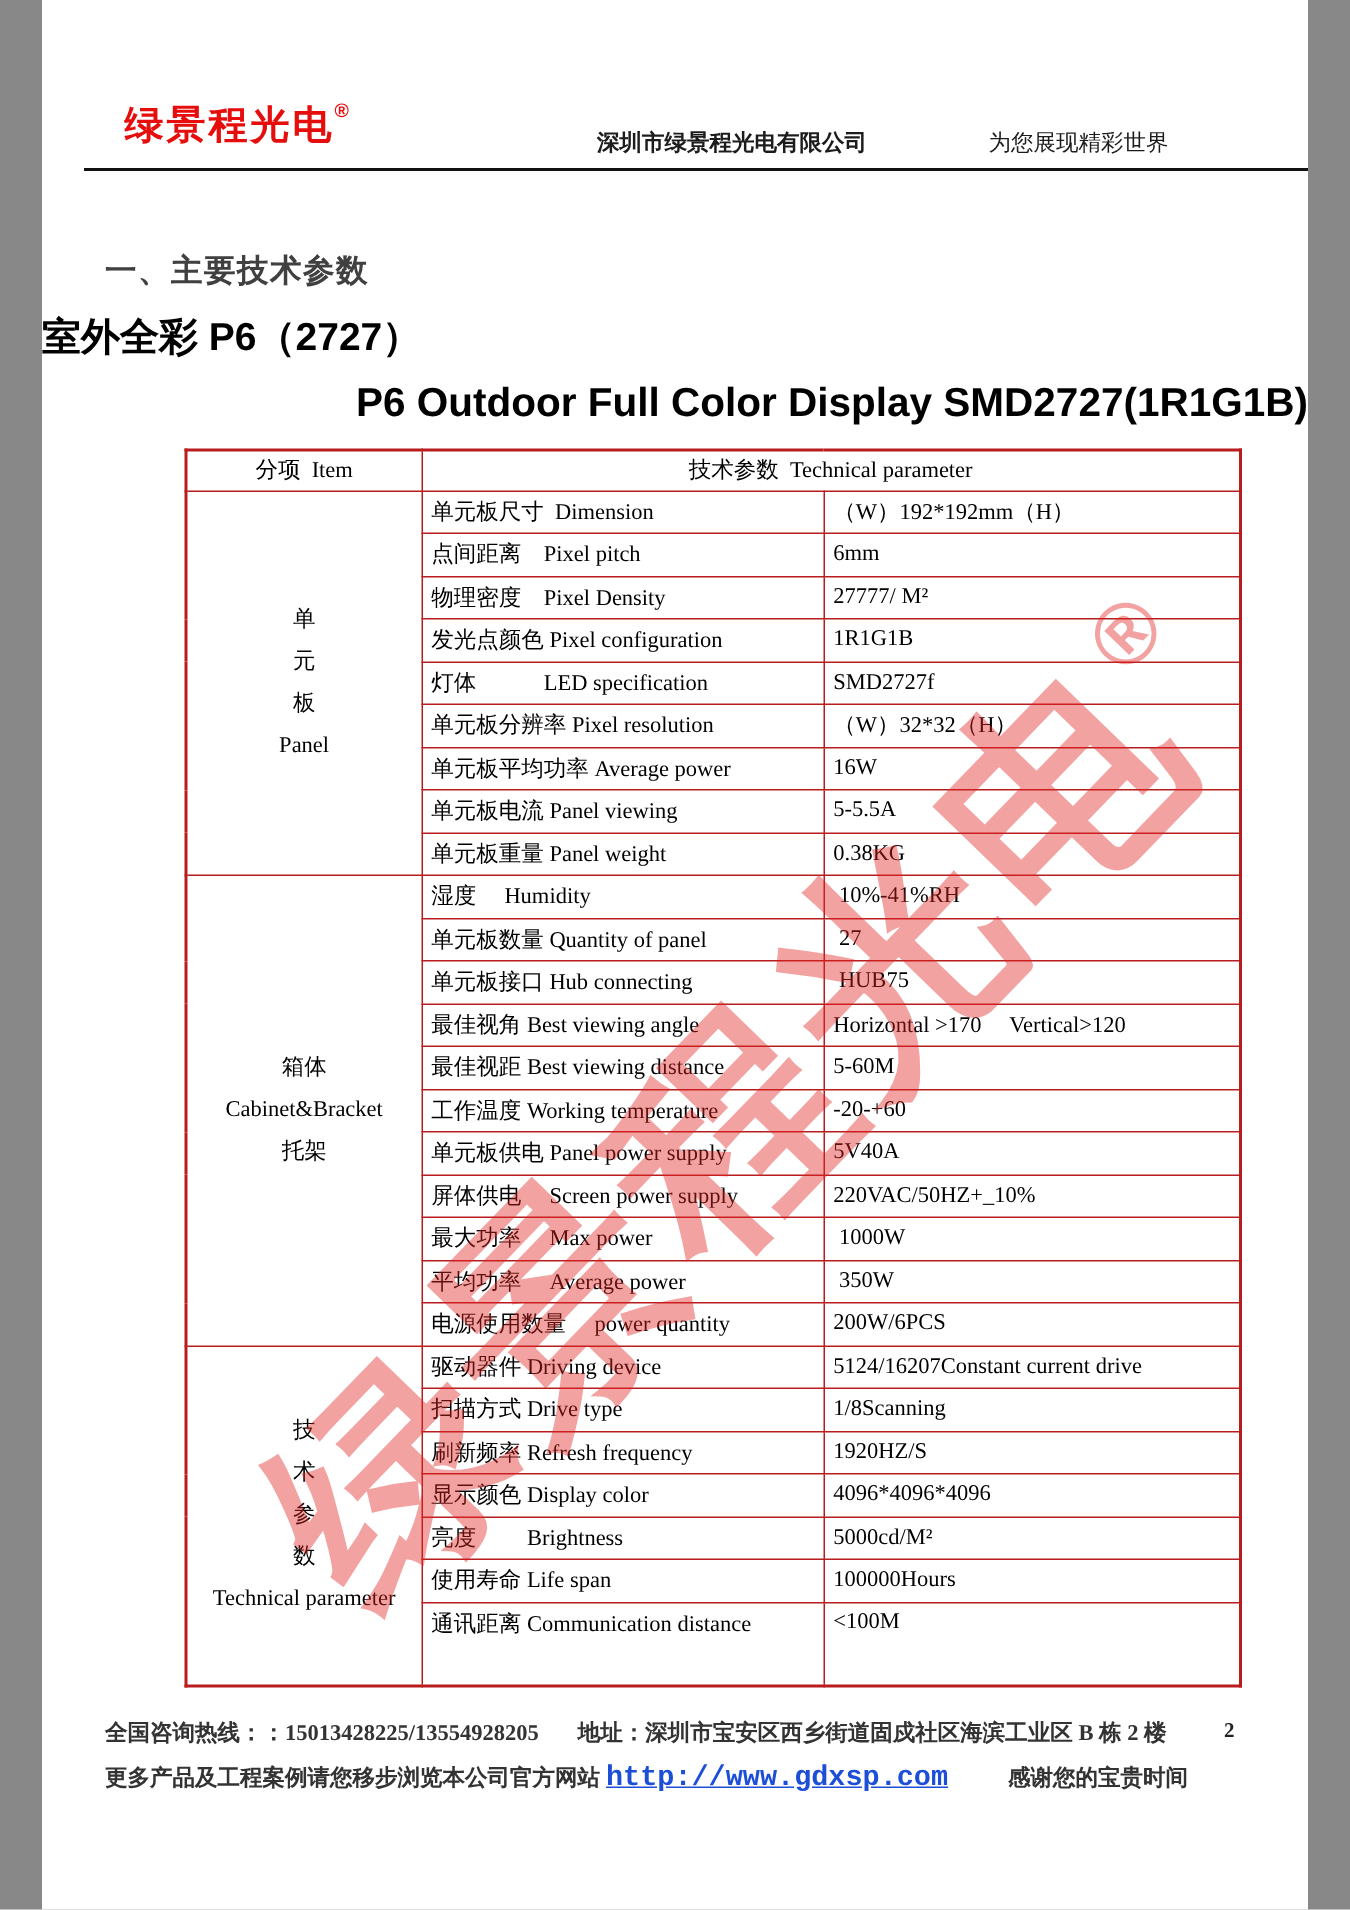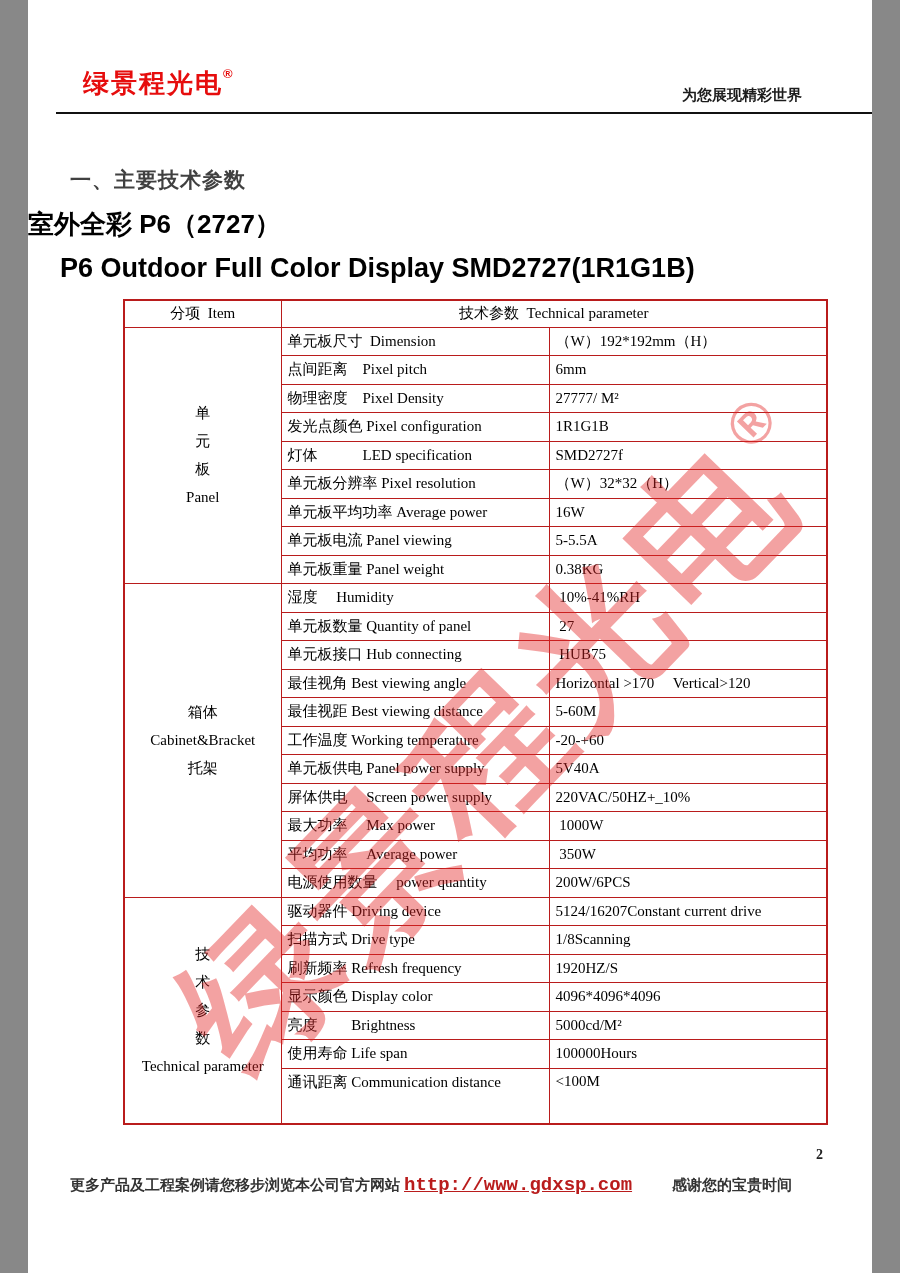--- a/index.html
+++ b/index.html
@@ -14,39 +14,39 @@
     font-family:"Liberation Sans","DejaVu Sans",sans-serif;
     font-weight:bold; font-size:26px; letter-spacing:2px; color:#e60d0d;
     line-height:1.2; white-space:nowrap;
   }
   .logo .reg { font-size:13px; vertical-align:14px; letter-spacing:0; }
   .company-name {
     position:absolute; left:300px; top:86px; width:320px; text-align:center;
     font-size:15px; font-weight:bold; color:#1c1c1c; white-space:nowrap;
   }
   .tagline {
-    position:absolute; right:70px; top:86px;
-    font-size:15px; font-weight:bold; color:#1c1c1c; white-space:nowrap;
+    position:absolute; right:93px; top:86px;
+    font-size:15px; font-weight:normal; color:#1c1c1c; white-space:nowrap;
   }
   .header-rule {
     position:absolute; left:28px; top:112px; width:846px; height:2px;
     background:#111;
   }
   
   .section-heading {
     position:absolute; left:42px; top:166px;
     font-size:21px; font-weight:bold; color:#404040; letter-spacing:1px;
   }
   .title-cn {
     position:absolute; left:0; top:207px; width:100%; 
     font-family:"Liberation Sans","DejaVu Sans",sans-serif;
     font-weight:bold; font-size:26px; color:#000;
   }
   .title-en {
-    position:absolute; left:0; top:253px; width:100%; text-align:left;
+    position:absolute; left:0; top:253px; width:100%; text-align:right;
     font-family:"Liberation Sans","DejaVu Sans",sans-serif;
     font-weight:bold; font-size:27px; color:#000; letter-spacing:0px;padding-left:32px;
   }
   
   table.spec {
     position:absolute; left:95px; top:299px; width:703px; height:826px;
     border-collapse:collapse; table-layout:fixed;
     font-size:15px; color:#000;
   }
   table.spec, table.spec th, table.spec td { border:1px solid #b91c1c; }
@@ -82,31 +82,32 @@
   .page-number {
     position:absolute; left:788px; top:1147px;
     font-size:14px; font-weight:bold; color:#222;
   }
   .footer-line2 {
     position:absolute; left:42px; top:1174px; width:820px;
     font-size:15px; font-weight:bold; color:#333; white-space:nowrap;
   }
   .website-link {
     font-family:"Liberation Mono","DejaVu Sans Mono",monospace;
-    font-size:19px; font-weight:bold; color:#b91c1c;
+    font-size:19px; font-weight:bold; color:#1d4ed8;
     text-decoration:underline; cursor:pointer; margin-left:4px;
   }
   .thanks { margin-left:40px; }
 </style>
 </head>
 <body>
 
 <div class="page">
 
   <div class="logo"><span>绿景程光电</span><span class="reg">®</span></div>
+  <div class="company-name">深圳市绿景程光电有限公司</div>
   <div class="tagline">为您展现精彩世界</div>
   <div class="header-rule"></div>
 
   <div class="section-heading">一、主要技术参数</div>
   <div class="title-cn">室外全彩 P6（2727）</div>
   <div class="title-en">P6 Outdoor Full Color Display SMD2727(1R1G1B)</div>
 
   <table class="spec">
     <colgroup>
       <col style="width:157px">
@@ -229,16 +230,17 @@
         </tr>
         <tr class="tall-row">
           <td class="param-cell">通讯距离 Communication distance</td>
           <td class="value-cell">&lt;100M</td>
         </tr>
       </tbody>
   </table>
 
   <div class="watermark" style="color: rgb(228, 36, 36);"><span>绿景程光电</span><span class="wm-reg">®</span></div>
 
+  <div class="footer-line1"><span>全国咨询热线：：15013428225/13554928205</span><span class="addr">地址：深圳市宝安区西乡街道固戍社区海滨工业区 B 栋 2 楼</span></div>
   <div class="page-number">2</div>
   <div class="footer-line2"><span>更多产品及工程案例请您移步浏览本公司官方网站</span><span class="website-link">http://www.gdxsp.com</span><span class="thanks">感谢您的宝贵时间</span></div>
 
 </div>
 
 </body></html>

